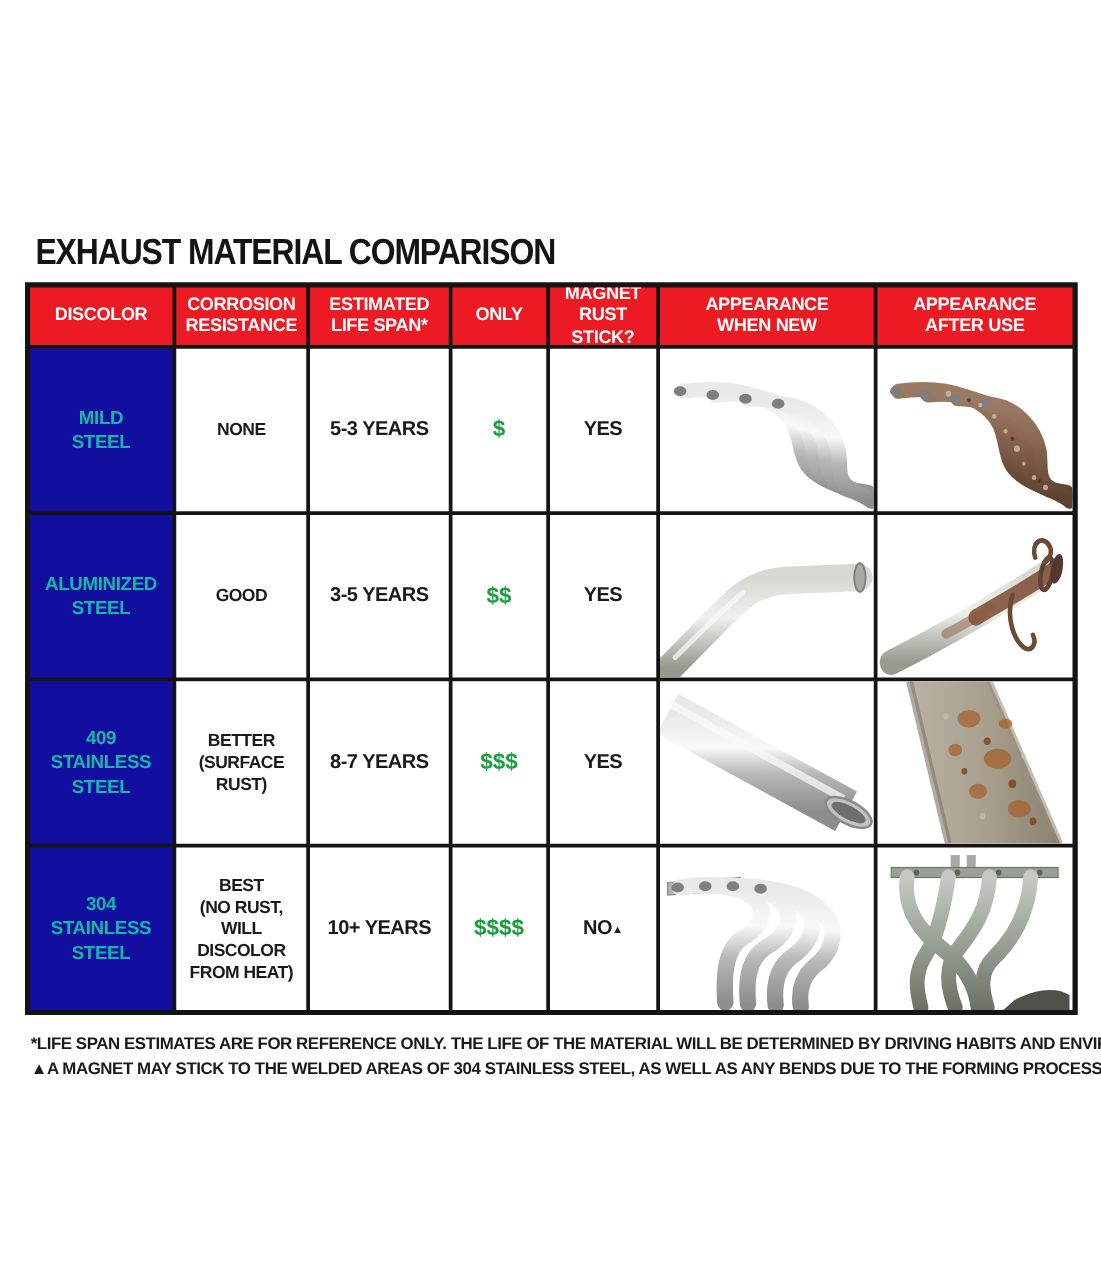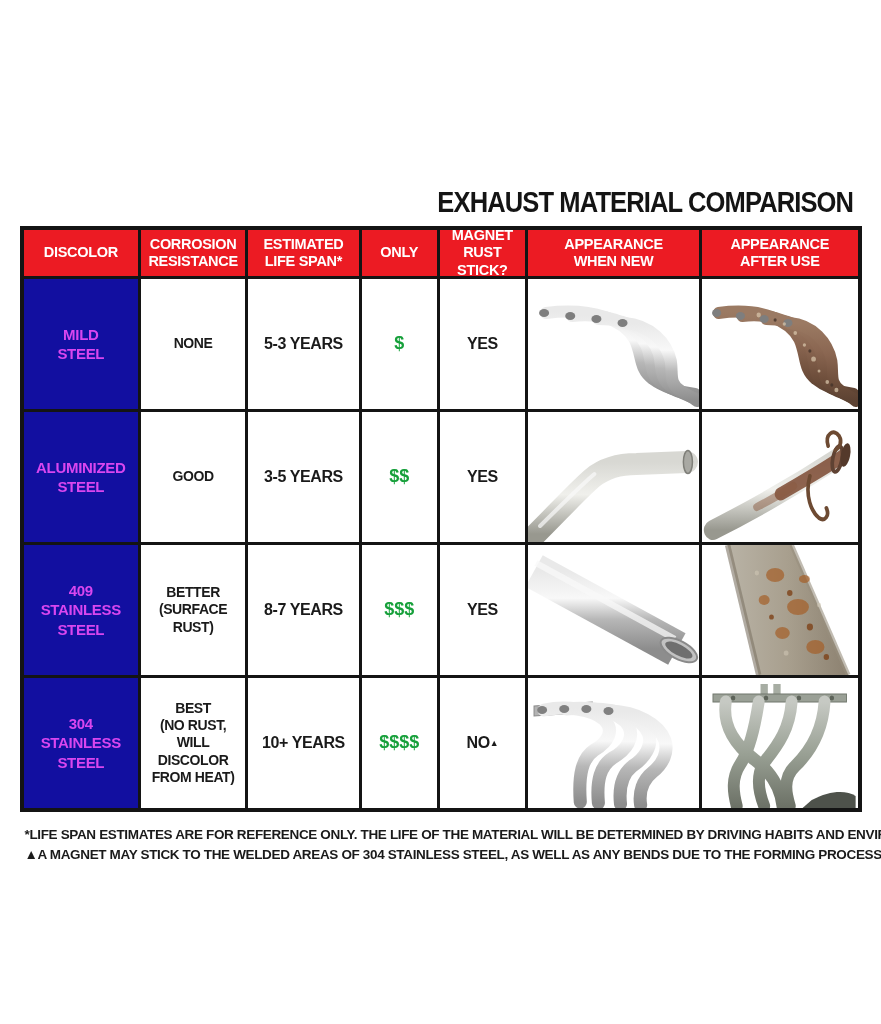--- a/index.html
+++ b/index.html
@@ -6,21 +6,21 @@
   html,body { background:#ffffff; }
   .page {
     position:relative;
     width:881px; height:1024px;
     background:#ffffff;
     font-family:"Liberation Sans", sans-serif;
     overflow:hidden;
   }
   .title {
     padding-top:186px;
-    text-align:right;
+    text-align:left;
     font-size:29px;
     font-weight:bold;
     color:#141414;
     letter-spacing:-1px;
   }
   .title span{ display:inline-block; transform:scaleX(0.88); transform-origin:center; white-space:nowrap; }
   .comp-table {
     width:842px;
     margin:7px auto 0 auto;
     display:grid;
@@ -40,21 +40,21 @@
   .head {
     background:#ec1b23;
     color:#ffffff;
     font-weight:bold;
     font-size:14.5px;
     line-height:1.18;
     letter-spacing:-0.3px;
   }
   .mat {
     background:#120fa0;
-    color:#d946ef;
+    color:#14b8a6;
     font-weight:bold;
     font-size:15px;
     line-height:1.3;
     letter-spacing:-0.3px;
   }
   .val {
     background:#ffffff;
     color:#1a1a1a;
     font-weight:bold;
     font-size:16px;

